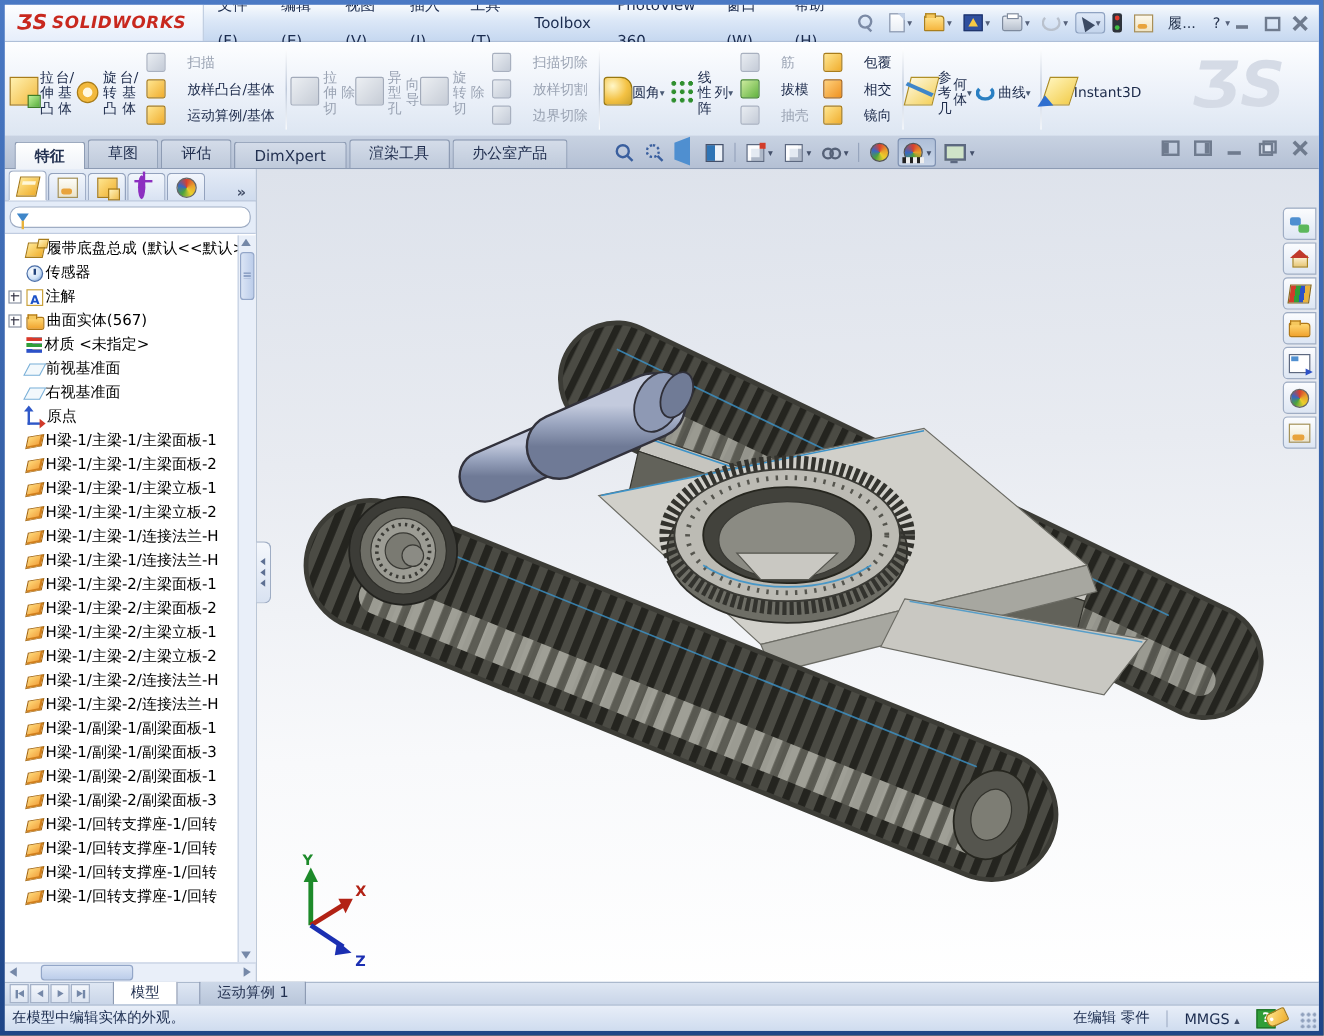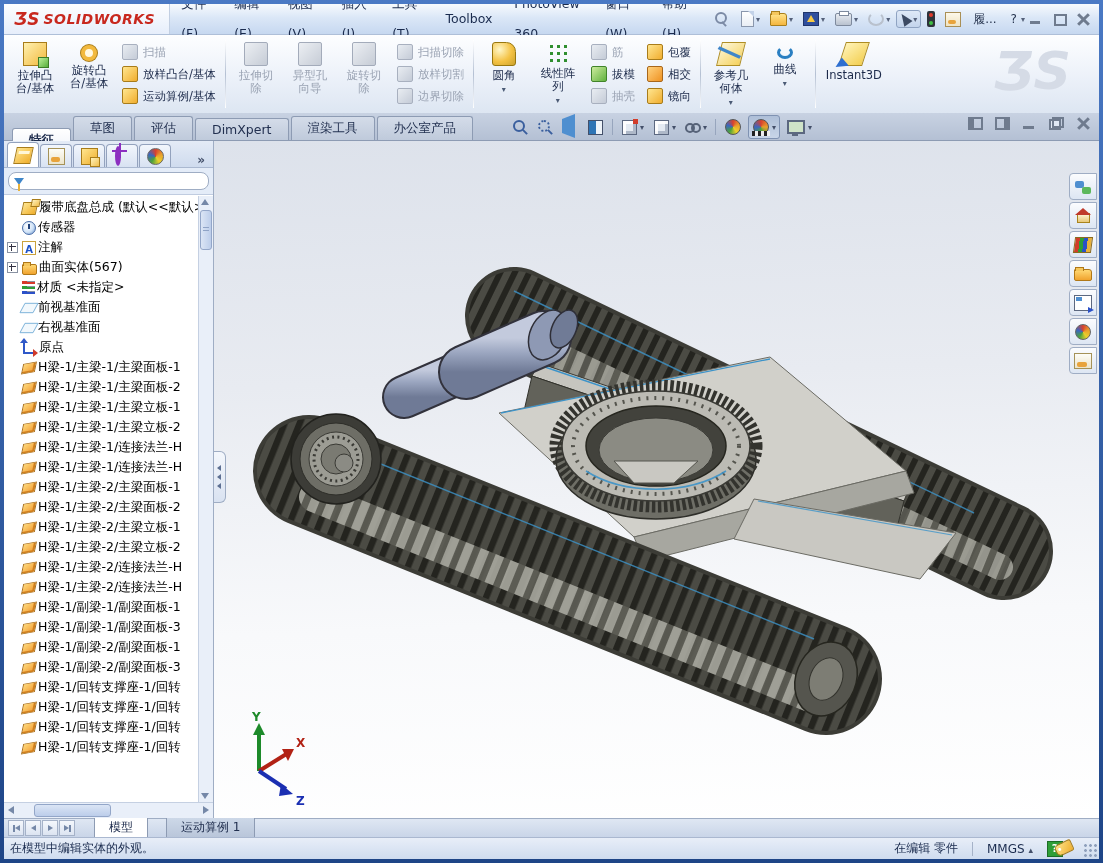--- a/index.html
+++ b/index.html
@@ -41,27 +41,27 @@
   .wb{width:14px;height:12px;position:relative;}
   .wb-min::after{content:"";position:absolute;left:1px;bottom:1px;width:10px;height:3px;background:#6f7b8e;}
   .wb-max::after{content:"";position:absolute;left:1px;top:1px;width:9px;height:8px;border:2px solid #6f7b8e;}
   .wb-close::before,.wb-close::after{content:"";position:absolute;left:-1px;top:5px;width:15px;height:3px;background:#6f7b8e;}
   .wb-close::before{transform:rotate(45deg);}
   .wb-close::after{transform:rotate(-45deg);}
 
   
   .ribbon{height:76px;flex:none;position:relative;display:flex;align-items:stretch;background:linear-gradient(#fdfeff,#ecf1f9 55%,#dde6f2);padding:1px 4px;}
   .rsep{width:1px;background:linear-gradient(#fff,#b4c0d3,#fff);margin:4px 3px;flex:none;}
-  .rbig{width:54px;flex:none;display:flex;flex-direction:column;align-items:center;padding-top:6px;color:#1c2a4a;font-size:11.5px;line-height:13px;text-align:center;border-radius:3px;}
+  .rbig{width:54px;flex:none;display:flex;align-items:center;padding-top:6px;color:#1c2a4a;font-size:11.5px;line-height:13px;text-align:center;border-radius:3px;}
   .rbig .l2{display:block;}
   .rbig.disabled{color:#9aa3b3;}
   .ricon{width:22px;height:22px;margin-bottom:3px;position:relative;flex:none;}
   .rarrow{font-size:8px;color:#4a5a74;margin-top:1px;}
   .rsmallcol{display:flex;flex-direction:column;justify-content:center;gap:4px;flex:none;padding:0 3px;}
-  .rsmall{display:flex;align-items:center;gap:5px;color:#1c2a4a;font-size:11.5px;white-space:nowrap;padding:1px 3px;border-radius:2px;}
+  .rsmall{display:flex;align-items:center;gap:18px;color:#1c2a4a;font-size:11.5px;white-space:nowrap;padding:1px 3px;border-radius:2px;}
   .rsmall.disabled{color:#9aa3b3;}
   .sicon{width:14px;height:14px;flex:none;position:relative;}
   .ri-extrude{background:linear-gradient(135deg,#fff1b0,#f2b93e);border:1px solid #a87c1a;}
   .ri-extrude::after{content:"";position:absolute;right:-3px;bottom:-3px;width:9px;height:9px;background:linear-gradient(135deg,#bdf09a,#57ae3c);border:1px solid #3c7d27;}
   .ri-revolve{width:16px;height:16px;margin:3px;border:4px solid #f2b93e;border-radius:50%;box-sizing:border-box;background:#fff8e2;box-shadow:0 0 0 1px #a87c1a;}
   .ri-gray{background:linear-gradient(135deg,#eceff3,#c6ccd6);border:1px solid #a3abba;border-radius:2px;}
   .ri-fillet{background:radial-gradient(circle at 30% 30%,#fff7c8,#f4c244 55%,#caa12c);border:1px solid #98770f;border-radius:3px 40% 3px 3px;}
   .ri-pattern{background:radial-gradient(circle,#2f8f2f 1.8px,transparent 2px);background-size:7px 7px;background-position:1px 1px;}
   .ri-refgeo{background:linear-gradient(135deg,#fdf6d8,#f5d25e);border:1px solid #b08f25;transform:skewX(-14deg);}
   .ri-refgeo::after{content:"";position:absolute;left:-4px;top:8px;width:26px;height:3px;background:#3f86c9;transform:rotate(22deg);}
@@ -71,21 +71,21 @@
   .si-y{background:linear-gradient(135deg,#ffe690,#f0ad2e);border:1px solid #a87c1a;border-radius:2px;}
   .si-g{background:linear-gradient(135deg,#cdeb9e,#61b23f);border:1px solid #41842a;border-radius:2px;}
   .si-o{background:linear-gradient(135deg,#ffd27e,#ef9222);border:1px solid #a8661a;border-radius:2px;}
   .si-gray{background:linear-gradient(135deg,#e9edf2,#c4cbd7);border:1px solid #a8b0bf;border-radius:2px;}
   .rwatermark{position:absolute;right:28px;top:6px;font-size:52px;font-style:italic;font-weight:bold;color:#d5dbe6;line-height:60px;user-select:none;}
 
   
   .tabrow{height:27px;flex:none;background:linear-gradient(#c8d2e2,#b4c0d4);display:flex;align-items:flex-end;border-bottom:1px solid #8d9bb3;position:relative;}
   .ctabs{display:flex;align-items:flex-end;padding-left:8px;height:100%;}
   .ctab{padding:3px 16px;margin-right:2px;font-size:12.5px;color:#223050;background:linear-gradient(#d4dce9,#bfcadb);border:1px solid #8d9bb3;border-bottom:none;border-radius:3px 3px 0 0;}
-  .ctab.active{background:linear-gradient(#ffffff,#eef2f8);font-weight:bold;position:relative;top:12px;}
+  .ctab.active{background:linear-gradient(#ffffff,#eef2f8);font-weight:bold;position:relative;top:2px;}
   .headsup{position:absolute;left:505px;top:2px;display:flex;align-items:center;gap:3px;}
   .hbtn{display:flex;align-items:center;gap:2px;padding:2px 3px;border-radius:3px;}
   .hbtn.pressed{background:linear-gradient(#aebfd8,#c8d5e8);border:1px solid #7f92b2;}
   .hdrop{font-size:8px;color:#44506a;}
   .hi{width:16px;height:16px;position:relative;}
   .hi-zoomfit::before{content:"";position:absolute;width:8px;height:8px;border:2px solid #3a5f9e;border-radius:50%;left:1px;top:1px;}
   .hi-zoomfit::after{content:"";position:absolute;width:6px;height:2px;background:#3a5f9e;transform:rotate(45deg);right:0;bottom:2px;}
   .hi-zoomarea::before{content:"";position:absolute;width:8px;height:8px;border:2px dotted #3a5f9e;border-radius:50%;left:1px;top:1px;}
   .hi-zoomarea::after{content:"";position:absolute;width:6px;height:2px;background:#3a5f9e;transform:rotate(45deg);right:0;bottom:2px;}
   .hi-prev{width:0;height:0;border-top:5px solid transparent;border-bottom:5px solid transparent;border-right:13px solid #4f8fd0;transform:rotate(25deg);margin-top:3px;}

